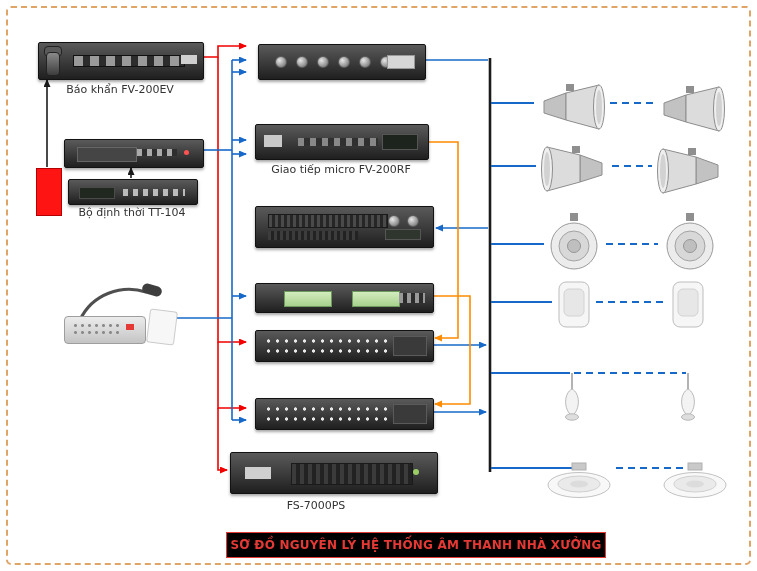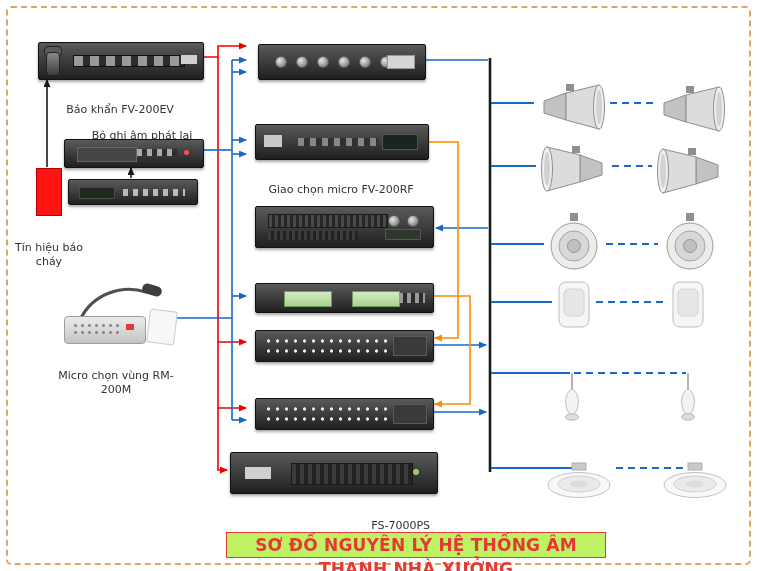--- a/index.html
+++ b/index.html
@@ -2,21 +2,21 @@
 <html><head>
 <meta charset="utf-8">
 <style>
   html,body{margin:0;padding:0;background:#fff;font-family:"DejaVu Sans",sans-serif;}
   .stage{position:relative;width:757px;height:571px;background:#ffffff;overflow:hidden;}
   .frame{position:absolute;left:6px;top:6px;right:6px;bottom:6px;border:2px dashed #dfa566;border-radius:5px;}
   .wiring{position:absolute;left:0;top:0;pointer-events:none;}
 
   .rack{position:absolute;background:linear-gradient(180deg,#5a5a5a,#1f1f1f);border:1px solid #121212;
         border-radius:2px;box-shadow:0 2px 3px rgba(0,0,0,.35);}
-  .lbl{position:absolute;font-size:11px;line-height:1.25;color:#333;text-align:center;margin-top:20px;}
+  .lbl{position:absolute;font-size:11px;line-height:1.25;color:#333;text-align:center;}
 
   
   .hm-body{position:absolute;left:7px;top:9px;width:12px;height:22px;background:linear-gradient(#8a8a8a,#3d3d3d);border-radius:4px;border:1px solid #222;}
   .hm-head{position:absolute;left:5px;top:3px;width:16px;height:9px;background:#5a5a5a;border-radius:4px;border:1px solid #222;}
   .ev-slots{position:absolute;left:34px;top:12px;width:110px;height:10px;background:repeating-linear-gradient(90deg,#9a9a9a 0 9px,#2c2c2c 9px 16px);border:1px solid #101010;}
   .ev-tag{position:absolute;right:6px;top:12px;width:16px;height:9px;background:#cfcfcf;}
 
   
   .deck{position:absolute;left:12px;top:7px;width:58px;height:13px;background:#454545;border:1px solid #666;}
   .led{position:absolute;right:14px;top:10px;width:5px;height:5px;border-radius:50%;background:#ff5252;}
@@ -62,21 +62,21 @@
   .dotgrid{position:absolute;left:8px;top:5px;bottom:5px;right:44px;background-image:radial-gradient(circle,#e8e8e8 1.4px,rgba(0,0,0,0) 1.9px);background-size:9px 10px;}
   .ss-right{position:absolute;right:6px;top:5px;bottom:5px;width:32px;background:#3a3a3a;border:1px solid #5a5a5a;}
 
   
   .ps-logo{position:absolute;left:14px;top:14px;width:26px;height:12px;background:#cfcfcf;}
   .ps-vents{position:absolute;left:60px;top:10px;width:120px;height:20px;background:repeating-linear-gradient(90deg,#3b3b3b 0 4px,#222 4px 8px);border:1px solid #1a1a1a;}
   .ps-led{position:absolute;right:18px;top:16px;width:6px;height:6px;border-radius:50%;background:#9ccc65;}
 
   .spk{position:absolute;}
   .title-box{position:absolute;left:226px;top:532px;width:378px;height:24px;line-height:24px;
-     border:1.5px solid #e53935;background:#bef264;color:#e53935;font-weight:bold;font-size:17px;
+     border:1.5px solid #e53935;background:#000000;color:#e53935;font-weight:bold;font-size:12px;
      text-align:center;letter-spacing:.2px;}
 </style>
 </head>
 <body>
 
 <div class="stage">
 
   <div class="frame"></div>
 
   <svg class="wiring" width="757" height="571" viewBox="0 0 757 571">
@@ -148,65 +148,63 @@
   </svg>
 
   <div class="rack" style="left:38px;top:42px;width:164px;height:36px;">
     <span class="hm-head"></span>
     <span class="hm-body"></span>
     <span class="ev-slots"></span>
     <span class="ev-tag"></span>
   </div>
   <div class="lbl" style="left:28px;top:83px;width:184px;">Báo khẩn FV-200EV</div>
 
-  <div class="lbl" style="left:86px;top:109px;width:112px;">Bộ ghi âm phát lại EV-20R</div>
   <div class="rack" style="left:64px;top:139px;width:138px;height:27px;">
     <span class="deck"></span>
     <span class="ev20-btns"></span>
     <span class="led"></span>
   </div>
 
   <div class="rack" style="left:68px;top:179px;width:128px;height:24px;">
     <span class="tt-disp"></span>
     <span class="tt-btns"></span>
   </div>
+  <div class="lbl" style="left:50px;top:206px;width:164px;">Bộ định thời TT-104</div>
 
   <div class="fire"></div>
-  <div class="lbl" style="left:10px;top:221px;width:78px;">Tín hiệu báo cháy</div>
 
   <div class="mic-wrap">
     <svg class="gooseneck" width="118" height="64" viewBox="0 0 118 64">
       <path d="M88,10 C64,2 34,12 22,38" stroke="#4f4f4f" stroke-width="3" fill="none"></path>
       <rect x="84" y="3" width="20" height="10" rx="5" fill="#3e3e3e" transform="rotate(16 94 8)"></rect>
     </svg>
     <span class="mic-base"></span>
     <span class="mic-keys"></span>
     <span class="mic-red"></span>
     <span class="mic-card"></span>
   </div>
-  <div class="lbl" style="left:46px;top:349px;width:140px;">Micro chọn vùng RM-200M</div>
 
   <div class="rack" style="left:258px;top:44px;width:166px;height:34px;">
     <span class="knob-row">
       <span class="knob"></span>
         <span class="knob"></span>
         <span class="knob"></span>
       <span class="knob"></span>
         <span class="knob"></span>
         <span class="knob"></span>
     </span>
     <span class="pp-right"></span>
   </div>
 
   <div class="rack" style="left:255px;top:124px;width:172px;height:34px;">
     <span class="rf-logo"></span>
     <span class="rf-mid"></span>
     <span class="rf-disp"></span>
   </div>
-  <div class="lbl" style="left:238px;top:163px;width:206px;">Giao chọn micro FV-200RF</div>
+  <div class="lbl" style="left:238px;top:163px;width:206px;">Giao tiếp micro FV-200RF</div>
 
   <div class="rack" style="left:255px;top:206px;width:177px;height:40px;">
     <span class="vents"></span>
     <span class="pa-knobs">
         <span class="knob"></span>
         <span class="knob"></span>
       </span>
     <span class="pa-vents2"></span>
     <span class="pa-disp"></span>
   </div>
@@ -225,21 +223,21 @@
   <div class="rack" style="left:255px;top:398px;width:177px;height:30px;">
     <span class="dotgrid"></span>
     <span class="ss-right"></span>
   </div>
 
   <div class="rack" style="left:230px;top:452px;width:206px;height:40px;">
     <span class="ps-logo"></span>
     <span class="ps-vents"></span>
     <span class="ps-led"></span>
   </div>
-  <div class="lbl" style="left:268px;top:499px;width:162px;text-align:right;">FS-7000PS</div>
+  <div class="lbl" style="left:235px;top:499px;width:162px;">FS-7000PS</div>
 
   <div class="spk" style="left:536px;top:84px;">
     <svg width="72" height="46" viewBox="0 0 72 46">
         <rect x="30" y="0" width="8" height="7" fill="#8f8f8f"></rect>
         <polygon points="8,17 30,9 30,36 8,29" fill="#c2c2c2" stroke="#8d8d8d"></polygon>
         <polygon points="30,9 63,1 63,45 30,36" fill="#dcdcdc" stroke="#8d8d8d"></polygon>
         <ellipse cx="63" cy="23" rx="5.5" ry="22" fill="#efefef" stroke="#8d8d8d"></ellipse>
         <ellipse cx="63" cy="23" rx="3" ry="17" fill="#d2d2d2"></ellipse>
       </svg>
   </div>

